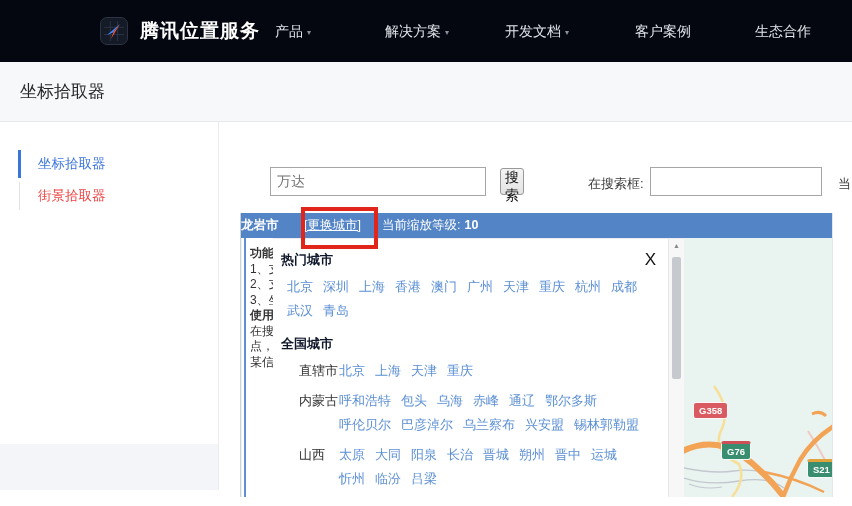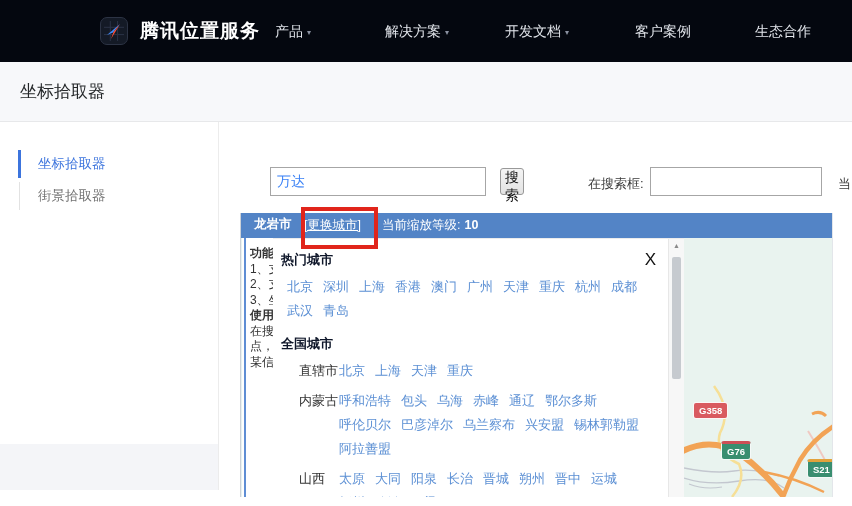--- a/index.html
+++ b/index.html
@@ -13,37 +13,37 @@
   .nav-item { position:absolute; top:0; height:62px; line-height:62px; color:#e3e6ec; font-size:14px; cursor:pointer; }
   .nav-caret { font-size:8px; color:#8a90a0; margin-left:4px; vertical-align:1px; }
 
   
   .titlebar { position:absolute; left:0; top:62px; width:852px; height:60px; background:#f7f8fa; border-bottom:1px solid #e7e8ea; }
   .titlebar .t { position:absolute; left:20px; top:0; height:60px; line-height:60px; font-size:17px; color:#242729; }
 
   
   .side-divider { position:absolute; left:218px; top:122px; width:1px; height:368px; background:#ececec; }
   .sidebar { position:absolute; left:0; top:148px; width:218px; }
-  .side-item { position:relative; height:32px; line-height:32px; font-size:13.5px; color:#737373; padding-left:38px; cursor:pointer; }
+  .side-item { position:relative; height:32px; line-height:32px; font-size:13.5px; color:#ef4444; padding-left:38px; cursor:pointer; }
   .side-item .bar { position:absolute; left:19px; top:2px; width:1px; height:28px; background:#e2e2e2; }
   .side-item.active { color:#3c74dd; }
   .side-item.active .bar { width:3px; background:#3c74dd; left:18px; }
   .side-footer { position:absolute; left:0; top:444px; width:218px; height:46px; background:#f4f5f8; }
 
   
-  .search-input { position:absolute; left:270px; top:167px; width:216px; height:29px; border:1px solid #a6a6a6; font-size:14px; padding:0 6px; color:#3b82f6; background:#fff; font-family:inherit; }
+  .search-input { position:absolute; left:270px; top:167px; width:216px; height:29px; border:1px solid #a6a6a6; font-size:14px; padding:0 6px; color:#737373; background:#fff; font-family:inherit; }
   .search-btn { position:absolute; left:500px; top:168px; width:24px; height:27px; background:linear-gradient(#f4f4f4,#e3e3e3); border:1px solid #999; border-radius:3px; font-size:14px; color:#111; cursor:pointer; font-family:inherit; }
   .coord-label { position:absolute; left:588px; top:175px; font-size:13px; color:#3a3a3a; }
   .coord-input { position:absolute; left:650px; top:167px; width:172px; height:29px; border:1px solid #a6a6a6; font-size:13px; padding:0 6px; background:#fff; font-family:inherit; }
   .addr-label { position:absolute; left:838px; top:175px; font-size:13px; color:#3a3a3a; white-space:nowrap; }
 
   
   .map-wrap { position:absolute; left:240px; top:213px; width:593px; height:284px; border-left:1px solid #ccd1d8; border-right:1px solid #e3e6ea; overflow:hidden; background:#e9f3ef; }
   .map-head { position:absolute; left:0; top:0; width:593px; height:25px; background:#5384c6; color:#fff; font-size:12.5px; line-height:25px; }
-  .mh-city { position:absolute; left:13px; font-weight:bold;font-family:Liberation Mono, monospace; }
+  .mh-city { position:absolute; left:0; font-weight:bold; }
   .mh-change { position:absolute; left:63px; text-decoration:underline; cursor:pointer; }
   .mh-zoom { position:absolute; left:141px; }
   .mh-zoom b { margin-left:4px; }
 
   
   .map-canvas { position:absolute; left:443px; top:25px; width:150px; height:259px; cursor:grab; }
   .road-badge { position:absolute; color:#fff; font-size:9.5px; font-weight:bold; padding:2px 5px 2px; border-radius:3px; border:1px solid rgba(255,255,255,.95); line-height:11px; }
   .badge-national { background:#d95a60; }
   .badge-expwy { background:#398e70; border-top:3px solid #ce4f56; }
   .badge-pexpwy { background:#398e70; border-top:3px solid #e2a23c; }
@@ -201,23 +201,20 @@
                 <span class="city-link">通辽</span>
                 <span class="city-link">鄂尔多斯</span>
               </div>
             <div class="g-line">
                 <span class="city-link">呼伦贝尔</span>
                 <span class="city-link">巴彦淖尔</span>
                 <span class="city-link">乌兰察布</span>
                 <span class="city-link">兴安盟</span>
                 <span class="city-link">锡林郭勒盟</span>
               </div>
-            <div class="g-line">
-                <span class="city-link">阿拉善盟</span>
-              </div>
           </div>
         </div>
 
         <div class="group">
           <div class="g-label">山西</div>
           <div class="g-lines">
             <div class="g-line">
                 <span class="city-link">太原</span>
                 <span class="city-link">大同</span>
                 <span class="city-link">阳泉</span>

